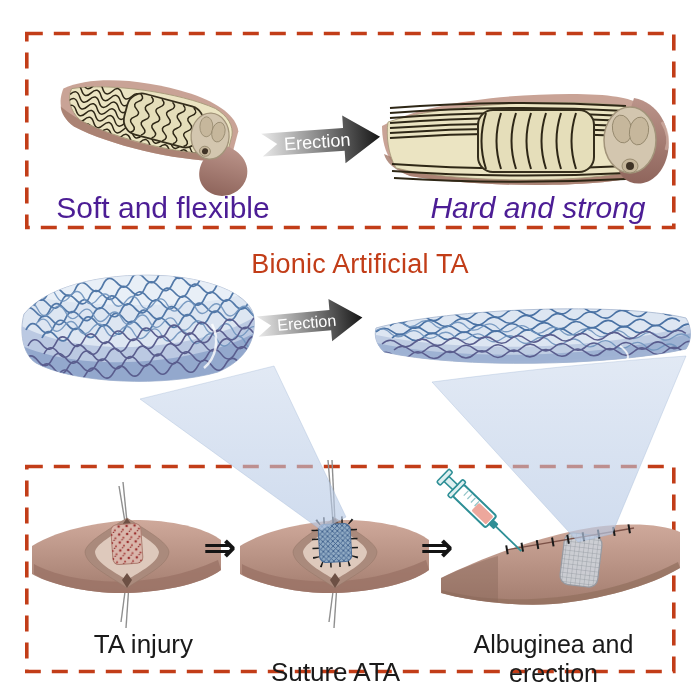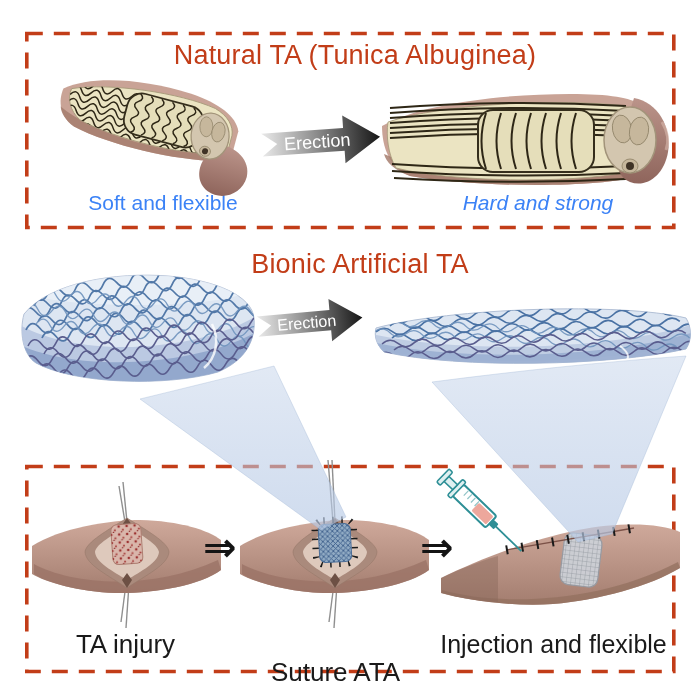--- a/index.html
+++ b/index.html
@@ -1,36 +1,35 @@
 <!DOCTYPE html>
 <html><head>
 <meta charset="utf-8">
 <style>
   html,body{margin:0;padding:0;background:#ffffff;}
   #stage{position:relative;width:700px;height:700px;background:#ffffff;overflow:hidden;
          font-family:"Liberation Sans",sans-serif;}
   .abs{position:absolute;}
   .title{color:#c23d18;text-align:center;font-size:27px;font-weight:400;letter-spacing:.2px;}
-  .caption{color:#3b82f6;text-align:center;font-size:21px;}
+  .caption{color:#4c1d95;text-align:center;font-size:30px;}
   .step-label{color:#1a1a1a;text-align:center;font-size:26px;}
   .step-arrow{font-family:"DejaVu Sans",sans-serif;font-weight:600;font-size:40px;color:#141414;line-height:1;}
   svg{display:block;overflow:visible;}
   .beam-layer{pointer-events:none;}
 </style>
 </head>
 <body>
 
 <div id="stage">
 
   <svg class="abs" style="left:0;top:0" width="700" height="700" viewBox="0 0 700 700">
     <rect x="26.8" y="33.5" width="647" height="194" fill="none" stroke="#c23d18" stroke-width="3.6" stroke-dasharray="16 11"></rect>
     <rect x="26.8" y="466.5" width="647" height="205" fill="none" stroke="#c23d18" stroke-width="3.6" stroke-dasharray="16 11"></rect>
   </svg>
 
-  <div class="abs title" style="left:155px;top:40px;width:400px;">Natural TA (Tunica Albuginea)</div>
   <div class="abs caption" style="left:48px;top:191px;width:230px;">Soft and flexible</div>
   <div class="abs caption" style="left:423px;top:191px;width:230px;font-style:italic;">Hard and strong</div>
   <div class="abs title" style="left:240px;top:249px;width:240px;text-align:center;">Bionic Artificial TA</div>
 
   <svg class="abs" style="left:48px;top:66px" width="220" height="135" viewBox="0 0 220 135">
     <defs>
       <path id="wf" d="M0,0 q5,-8 10,0 t10,0 t10,0 t10,0 t10,0 t10,0 t10,0 t10,0 t10,0 t10,0 t10,0 t10,0 t10,0 t10,0" fill="none"></path>
       <path id="wfv" d="M0,0 q4,-6 8,0 t8,0 t8,0 t8,0 t8,0" fill="none"></path>
       <clipPath id="taClipF">
           <path d="M14,44 C50,28 120,20 158,26 C172,30 180,38 181,48 L181,66 C145,80 70,82 30,72 C18,66 12,54 14,44 Z"></path>
@@ -306,23 +305,23 @@
           <line x1="13" y1="1.5" x2="13" y2="8"></line>
         <line x1="18" y1="1.5" x2="18" y2="8"></line>
           <line x1="23" y1="1.5" x2="23" y2="8"></line>
       </g>
       <rect x="-4" y="-3" width="4.5" height="22" rx="1.5" fill="#dff0f1" stroke="#2e8f96" stroke-width="1.6"></rect>
       <rect x="-16" y="4.5" width="12" height="7" fill="#dff0f1" stroke="#2e8f96" stroke-width="1.6"></rect>
       <rect x="-21" y="-1" width="5" height="18" rx="1.5" fill="#dff0f1" stroke="#2e8f96" stroke-width="1.6"></rect>
     </g>
   </svg>
 
-  <div class="abs step-label" style="left:58px;top:629px;width:135px;">TA injury</div>
+  <div class="abs step-label" style="left:58px;top:629px;width:135px;text-align:right;">TA injury</div>
   <div class="abs step-label" style="left:263px;top:629px;width:145px;margin-top:28px;">Suture ATA</div>
-  <div class="abs step-label" style="left:436px;top:630px;width:235px;font-size:25px;">Injection and flexible</div>
+  <div class="abs step-label" style="left:436px;top:630px;width:235px;font-size:25px;">Albuginea and erection</div>
 
   <svg class="abs beam-layer" style="left:0;top:0" width="700" height="700" viewBox="0 0 700 700">
     <defs>
       <linearGradient id="beamG" x1="0" y1="0" x2="0" y2="1">
         <stop offset="0" stop-color="#b9cbe6" stop-opacity="0.42"></stop>
         <stop offset="1" stop-color="#b9cbe6" stop-opacity="0.68"></stop>
       </linearGradient>
     </defs>
     <path d="M140,399 C185,388 230,377 274,366 L346,517 L321,530 Z" fill="url(#beamG)" stroke="#9fb4d4" stroke-opacity="0.35" stroke-width="1"></path>
     <path d="M432,382 C517,371 602,362 686,356 L612,534 L578,542 Z" fill="url(#beamG)" stroke="#9fb4d4" stroke-opacity="0.35" stroke-width="1"></path>

